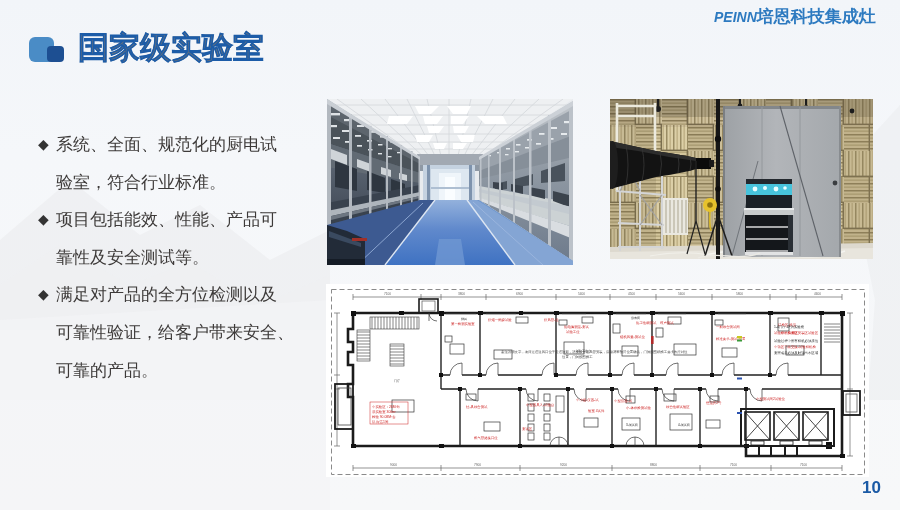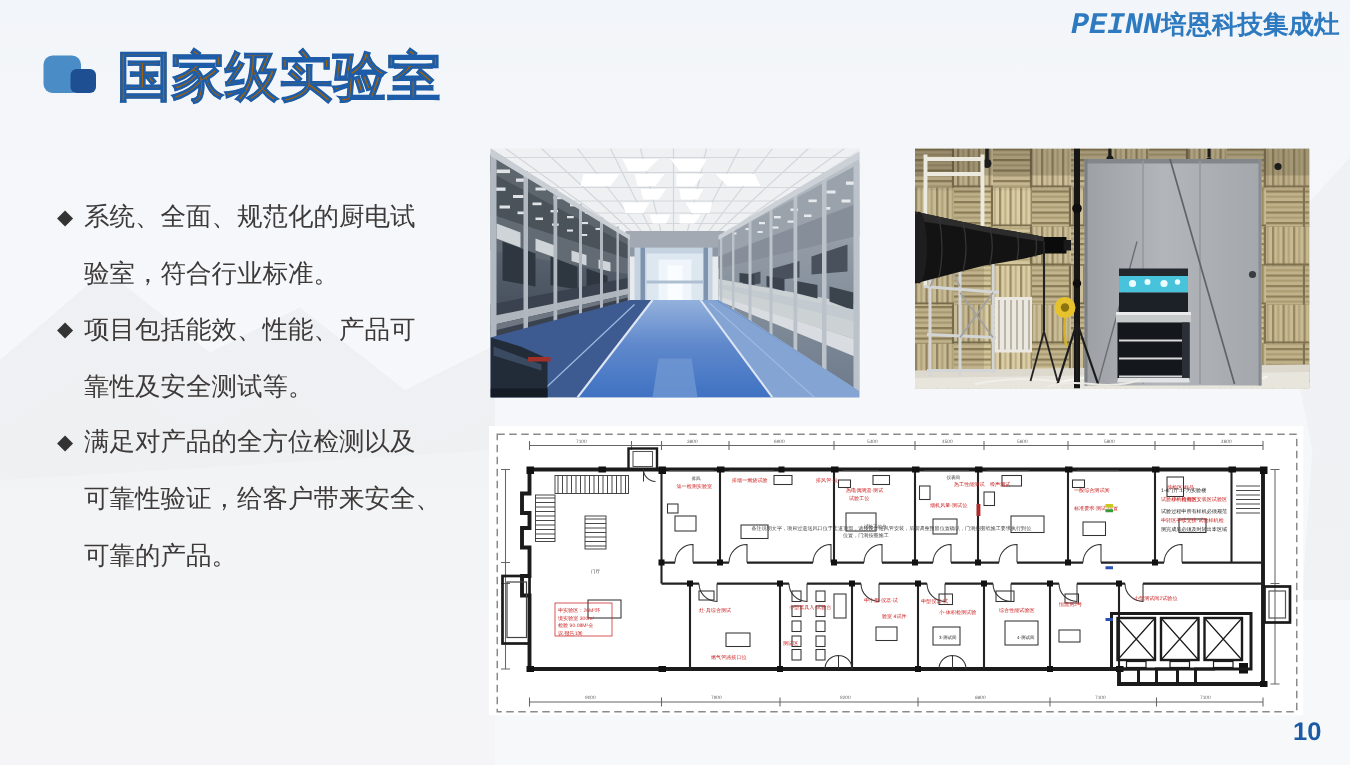--- a/index.html
+++ b/index.html
@@ -14,24 +14,24 @@
 <svg class="abs" style="left:0;top:0;" width="900" height="510" viewBox="0 0 900 510">
   <polygon points="0,240 70,180 140,235 200,205 270,260 330,230 330,330 0,330" fill="#e9ebed" opacity="0.55"></polygon>
   <polygon points="0,285 60,245 130,285 190,262 260,305 330,275 330,400 0,400" fill="#eef0f2" opacity="0.6"></polygon>
   <polygon points="0,320 330,300 330,510 0,510" fill="#f3f4f6" opacity="0.7"></polygon>
   <polygon points="868,140 900,105 900,400 868,400 875,300 865,250" fill="#e9ebed" opacity="0.5"></polygon>
 </svg>
 
 <div class="abs" style="left:29px;top:37px;width:25px;height:25px;border-radius:6px;background:#4a8cc6;"></div>
 <div class="abs" style="left:47px;top:46px;width:17px;height:16px;border-radius:4px;background:#1d4f92;"></div>
 
-<div class="abs" style="left:78px;top:27px;font-size:36px;font-weight:bold;color:#a16207;letter-spacing:0px;-webkit-text-stroke:0.6px #1c5ca8;">国家级实验室</div>
+<div class="abs" style="left:78px;top:27px;font-size:31px;font-weight:bold;color:#737373;letter-spacing:0px;-webkit-text-stroke:0.6px #1c5ca8;">国家级实验室</div>
 
 <div class="abs" style="left:714px;top:5px;font-size:17px;font-weight:bold;color:#2d7ac0;">
-  <span style="font-size:20px;font-style:italic;letter-spacing:0px;font-family:Liberation Mono, monospace;">PEINN</span><span>培恩科技集成灶</span>
+  <span style="font-size:14px;font-style:italic;letter-spacing:0px;">PEINN</span><span>培恩科技集成灶</span>
 </div>
 
 <div class="abs" style="left:38px;top:126px;width:260px;font-size:17px;color:#3d3a39;line-height:37.6px;">
   <div style="position:relative;padding-left:18px;">
     <span style="position:absolute;left:0;top:0;font-size:14px;color:#333;">◆</span>
     系统、全面、规范化的厨电试<br>验室，符合行业标准。
   </div>
   <div style="position:relative;padding-left:18px;">
     <span style="position:absolute;left:0;top:0;font-size:14px;color:#333;">◆</span>
     项目包括能效、性能、产品可<br>靠性及安全测试等。

